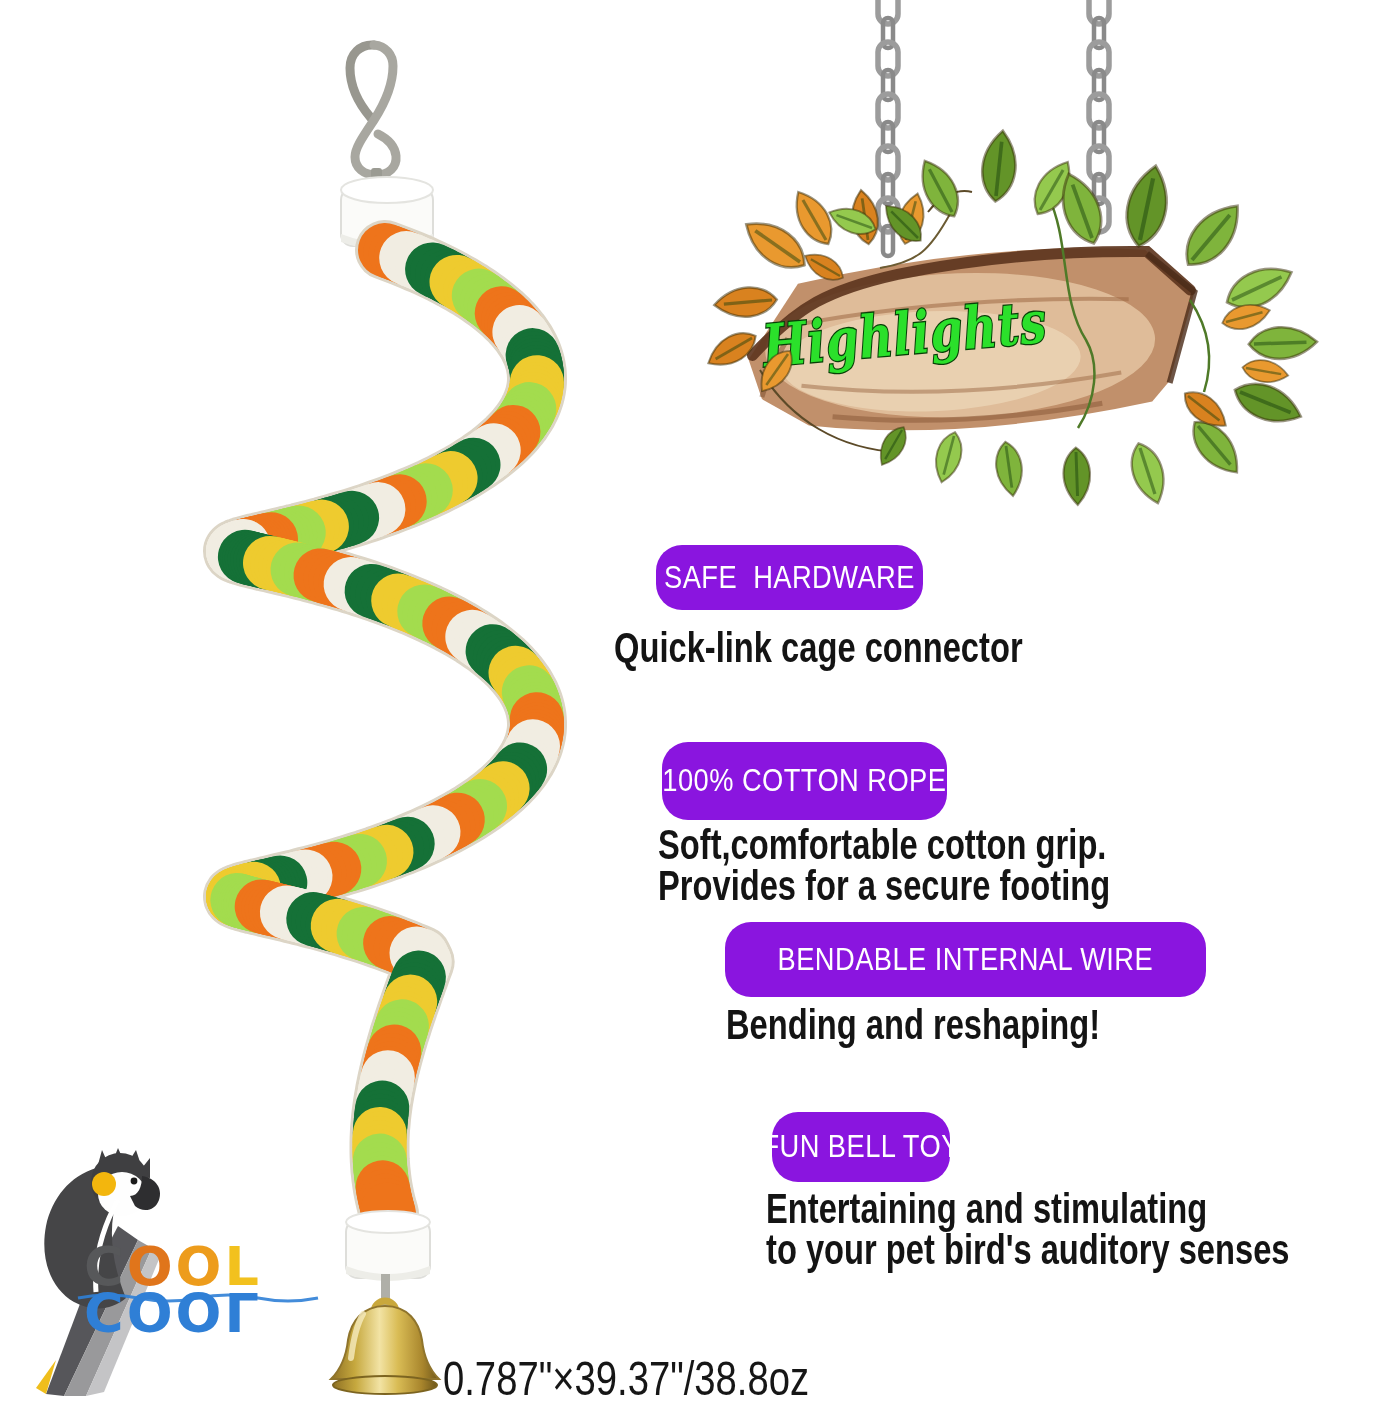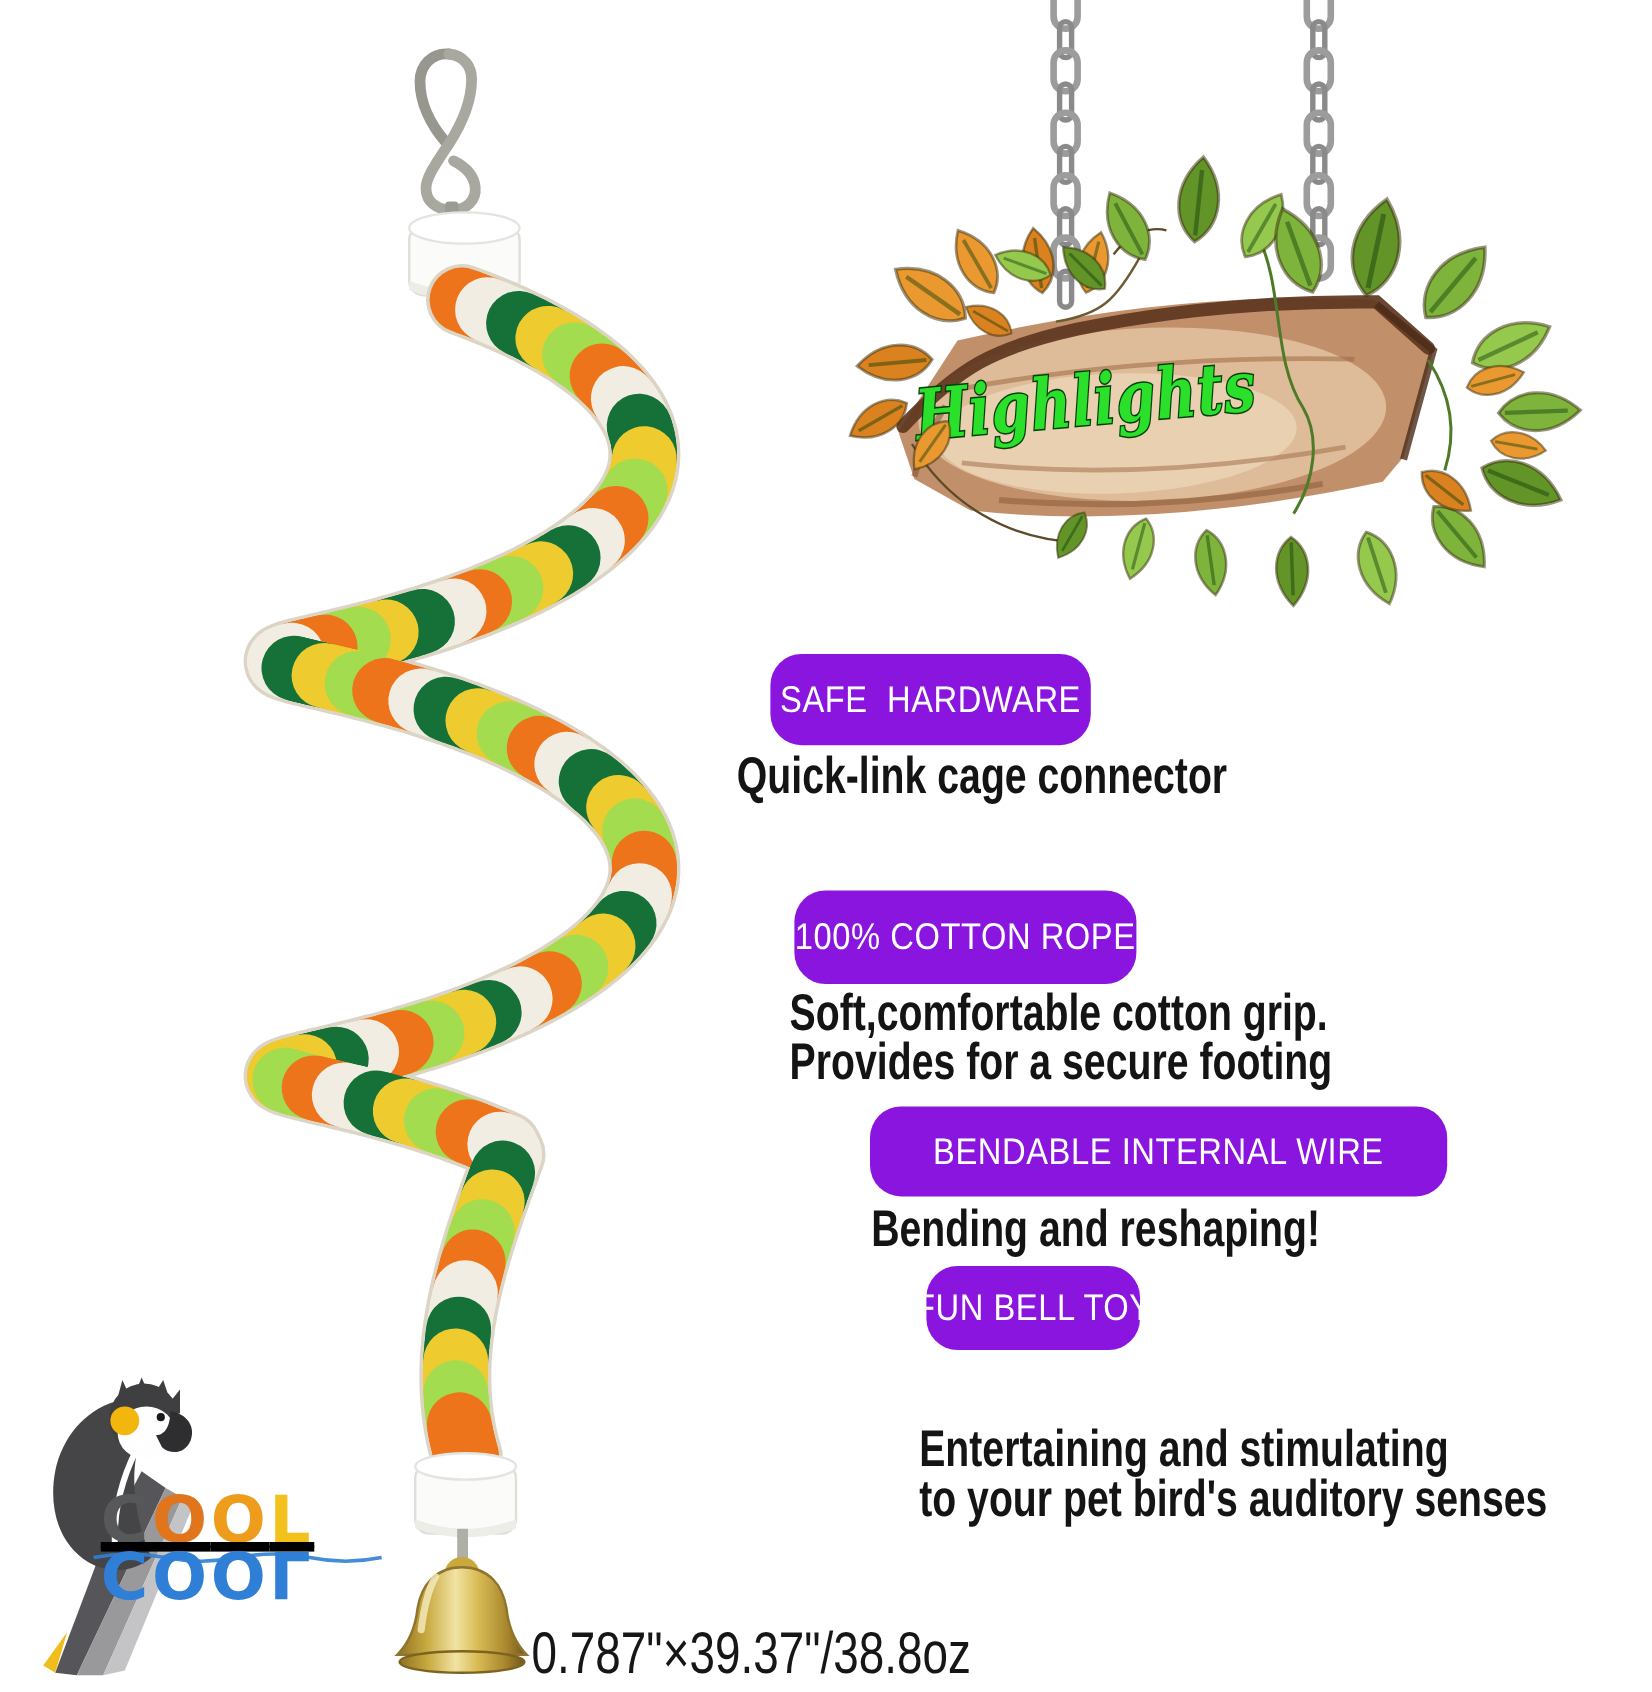--- a/index.html
+++ b/index.html
@@ -17,21 +17,21 @@
     transform:scaleX(.88);
   }
   .sub{
     position:absolute;color:var(--body_text,#141414);font-size:43px;font-weight:bold;
     line-height:41px;transform:scaleX(.76);transform-origin:left top;white-space:nowrap;
   }
   .dim{
     position:absolute;left:443px;top:1350px;font-size:49px;color:#161616;
     transform:scaleX(.78);transform-origin:left top;white-space:nowrap;font-weight:500;
   }
-  .logo-word{position:absolute;left:84px;top:1240px;width:260px;text-decoration:underline;}
+  .logo-word{position:absolute;left:84px;top:1240px;width:260px;}
   .logo-row{
     font-family:"DejaVu Sans",sans-serif;font-weight:bold;font-size:54px;
     letter-spacing:3px;line-height:54px;height:54px;white-space:nowrap;
   }
   .logo-row.reflect{transform:scaleY(-1);margin-top:-10px;}
   .water-line{position:absolute;left:-8px;top:50px;}
 </style>
 </head>
 <body>
 
@@ -593,21 +593,21 @@
       <path d="M96,1172 L102,1150 L110,1168 L118,1148 L126,1166 L136,1150 L142,1168 L150,1158 L150,1178 Z" fill="#3F3F41"></path>
       <circle cx="120" cy="1182" r="29" fill="#3F3F41"></circle>
       <ellipse cx="122" cy="1194" rx="24" ry="22" fill="#FEFEFE"></ellipse>
       <circle cx="104" cy="1184" r="12" fill="#F3B60D"></circle>
       <circle cx="134" cy="1181" r="3.4" fill="#1A1A1A"></circle>
       <path d="M142,1176 C156,1178 163,1189 159,1200 C155,1211 143,1213 135,1206 L130,1196 C138,1196 142,1187 142,1176 Z" fill="#2E2E30"></path>
       <path d="M118,1200 C100,1232 94,1262 96,1292" stroke="#FFFFFF" stroke-width="5" fill="none"></path>
     </g>
   </svg>
 
-  <div class="badge" style="left:642px;top:545px;width:267px;height:76px">
+  <div class="badge" style="left:656px;top:545px;width:267px;height:65px">
     <span>SAFE  HARDWARE</span>
   </div>
   <div class="sub" style="left:614px;top:627px">
     <div>Quick-link cage connector</div>
   </div>
 
   <div class="badge" style="left:662px;top:742px;width:285px;height:78px">
     <span>100% COTTON ROPE</span>
   </div>
   <div class="sub" style="left:658px;top:824px">
@@ -615,21 +615,21 @@
     <div>Provides for a secure footing</div>
   </div>
 
   <div class="badge" style="left:725px;top:922px;width:481px;height:75px">
     <span>BENDABLE INTERNAL WIRE</span>
   </div>
   <div class="sub" style="left:726px;top:1004px">
     <div>Bending and reshaping!</div>
   </div>
 
-  <div class="badge" style="left:772px;top:1055px;width:178px;height:70px">
+  <div class="badge" style="left:772px;top:1112px;width:178px;height:70px">
     <span>FUN BELL TOY</span>
   </div>
   <div class="sub" style="left:766px;top:1188px">
     <div>Entertaining and stimulating</div>
     <div>to your pet bird's auditory senses</div>
   </div>
 
   <div class="dim">0.787"×39.37"/38.8oz</div>
 
   <div class="logo-word">

